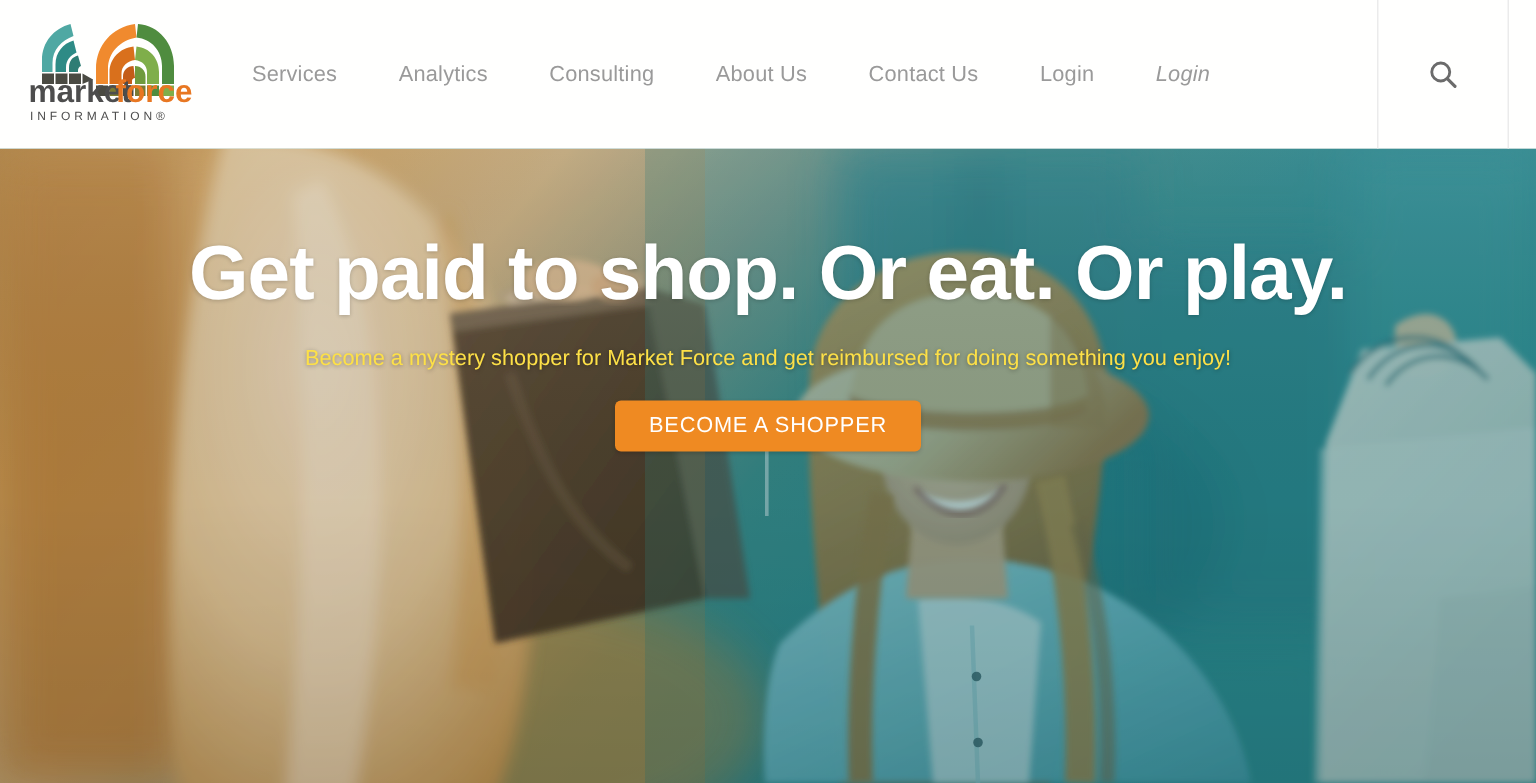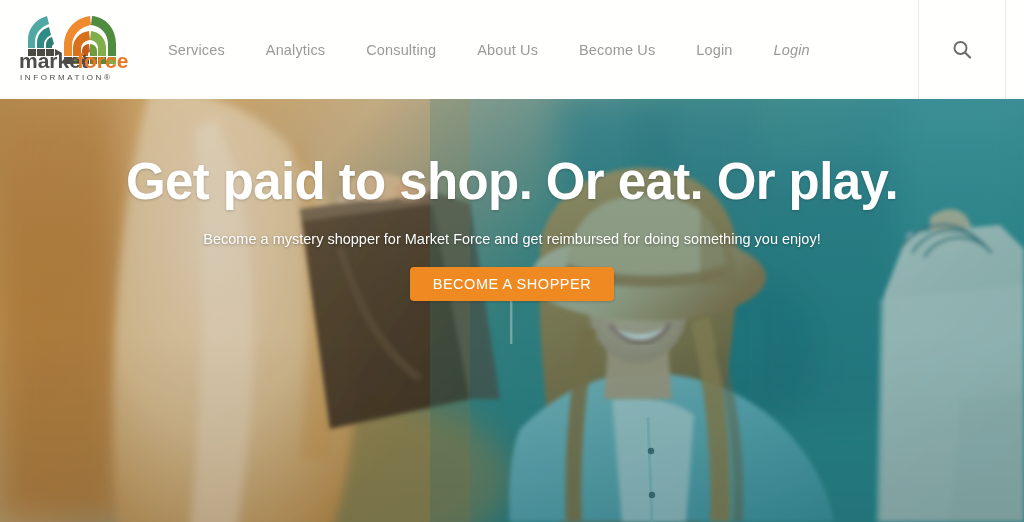--- a/index.html
+++ b/index.html
@@ -64,21 +64,21 @@
     display:flex; flex-direction:column; align-items:center;
     padding-top:57px;
   }
   .hero-title {
     font-size:51px; font-weight:bold; color:#ffffff;
     letter-spacing:-0.6px; line-height:1;
     text-align:center; white-space:nowrap;
     text-shadow:0 1px 3px rgba(0,0,0,.20);
   }
   .hero-sub {
-    margin-top:24px; font-size:14.5px; color:#ffffff;
+    margin-top:24px; font-size:14.5px; color:#fde047;
     text-align:center; white-space:nowrap;
     text-shadow:0 1px 3px rgba(0,0,0,.35);
   }
   .hero-cta {
     margin-top:20px;
     display:inline-flex; align-items:center; justify-content:center;
     height:34px; padding:0 23px;
     background:#ef8a22; color:#ffffff;
     font-size:14.5px; letter-spacing:.55px;
     border:none; border-radius:4px; cursor:pointer;
@@ -125,21 +125,21 @@
         <text x="63" y="66" font-family="Liberation Sans, sans-serif" font-size="21" font-weight="bold" fill="#e87722">force</text>
         <text x="6" y="78" font-family="Liberation Sans, sans-serif" font-size="8" letter-spacing="2.6" fill="#4d4d4d">INFORMATION®</text>
       </svg>
     </a>
 
     <nav class="nav">
       <a class="nav-item" href="#">Services</a>
       <a class="nav-item" href="#">Analytics</a>
       <a class="nav-item" href="#">Consulting</a>
       <a class="nav-item" href="#">About Us</a>
-      <a class="nav-item" href="#">Become Us</a>
+      <a class="nav-item" href="#">Contact Us</a>
       <a class="nav-item" href="#">Login</a>
       <a class="nav-item" href="#">Login</a>
     </nav>
 
     <div class="divider-left"></div>
     <div class="divider-right"></div>
 
     <button class="search-btn" aria-label="Search">
       <svg width="22" height="22" viewBox="0 0 22 22">
         <circle cx="9.5" cy="9" r="6" fill="none" stroke="#6b6b6b" stroke-width="1.9"></circle>

